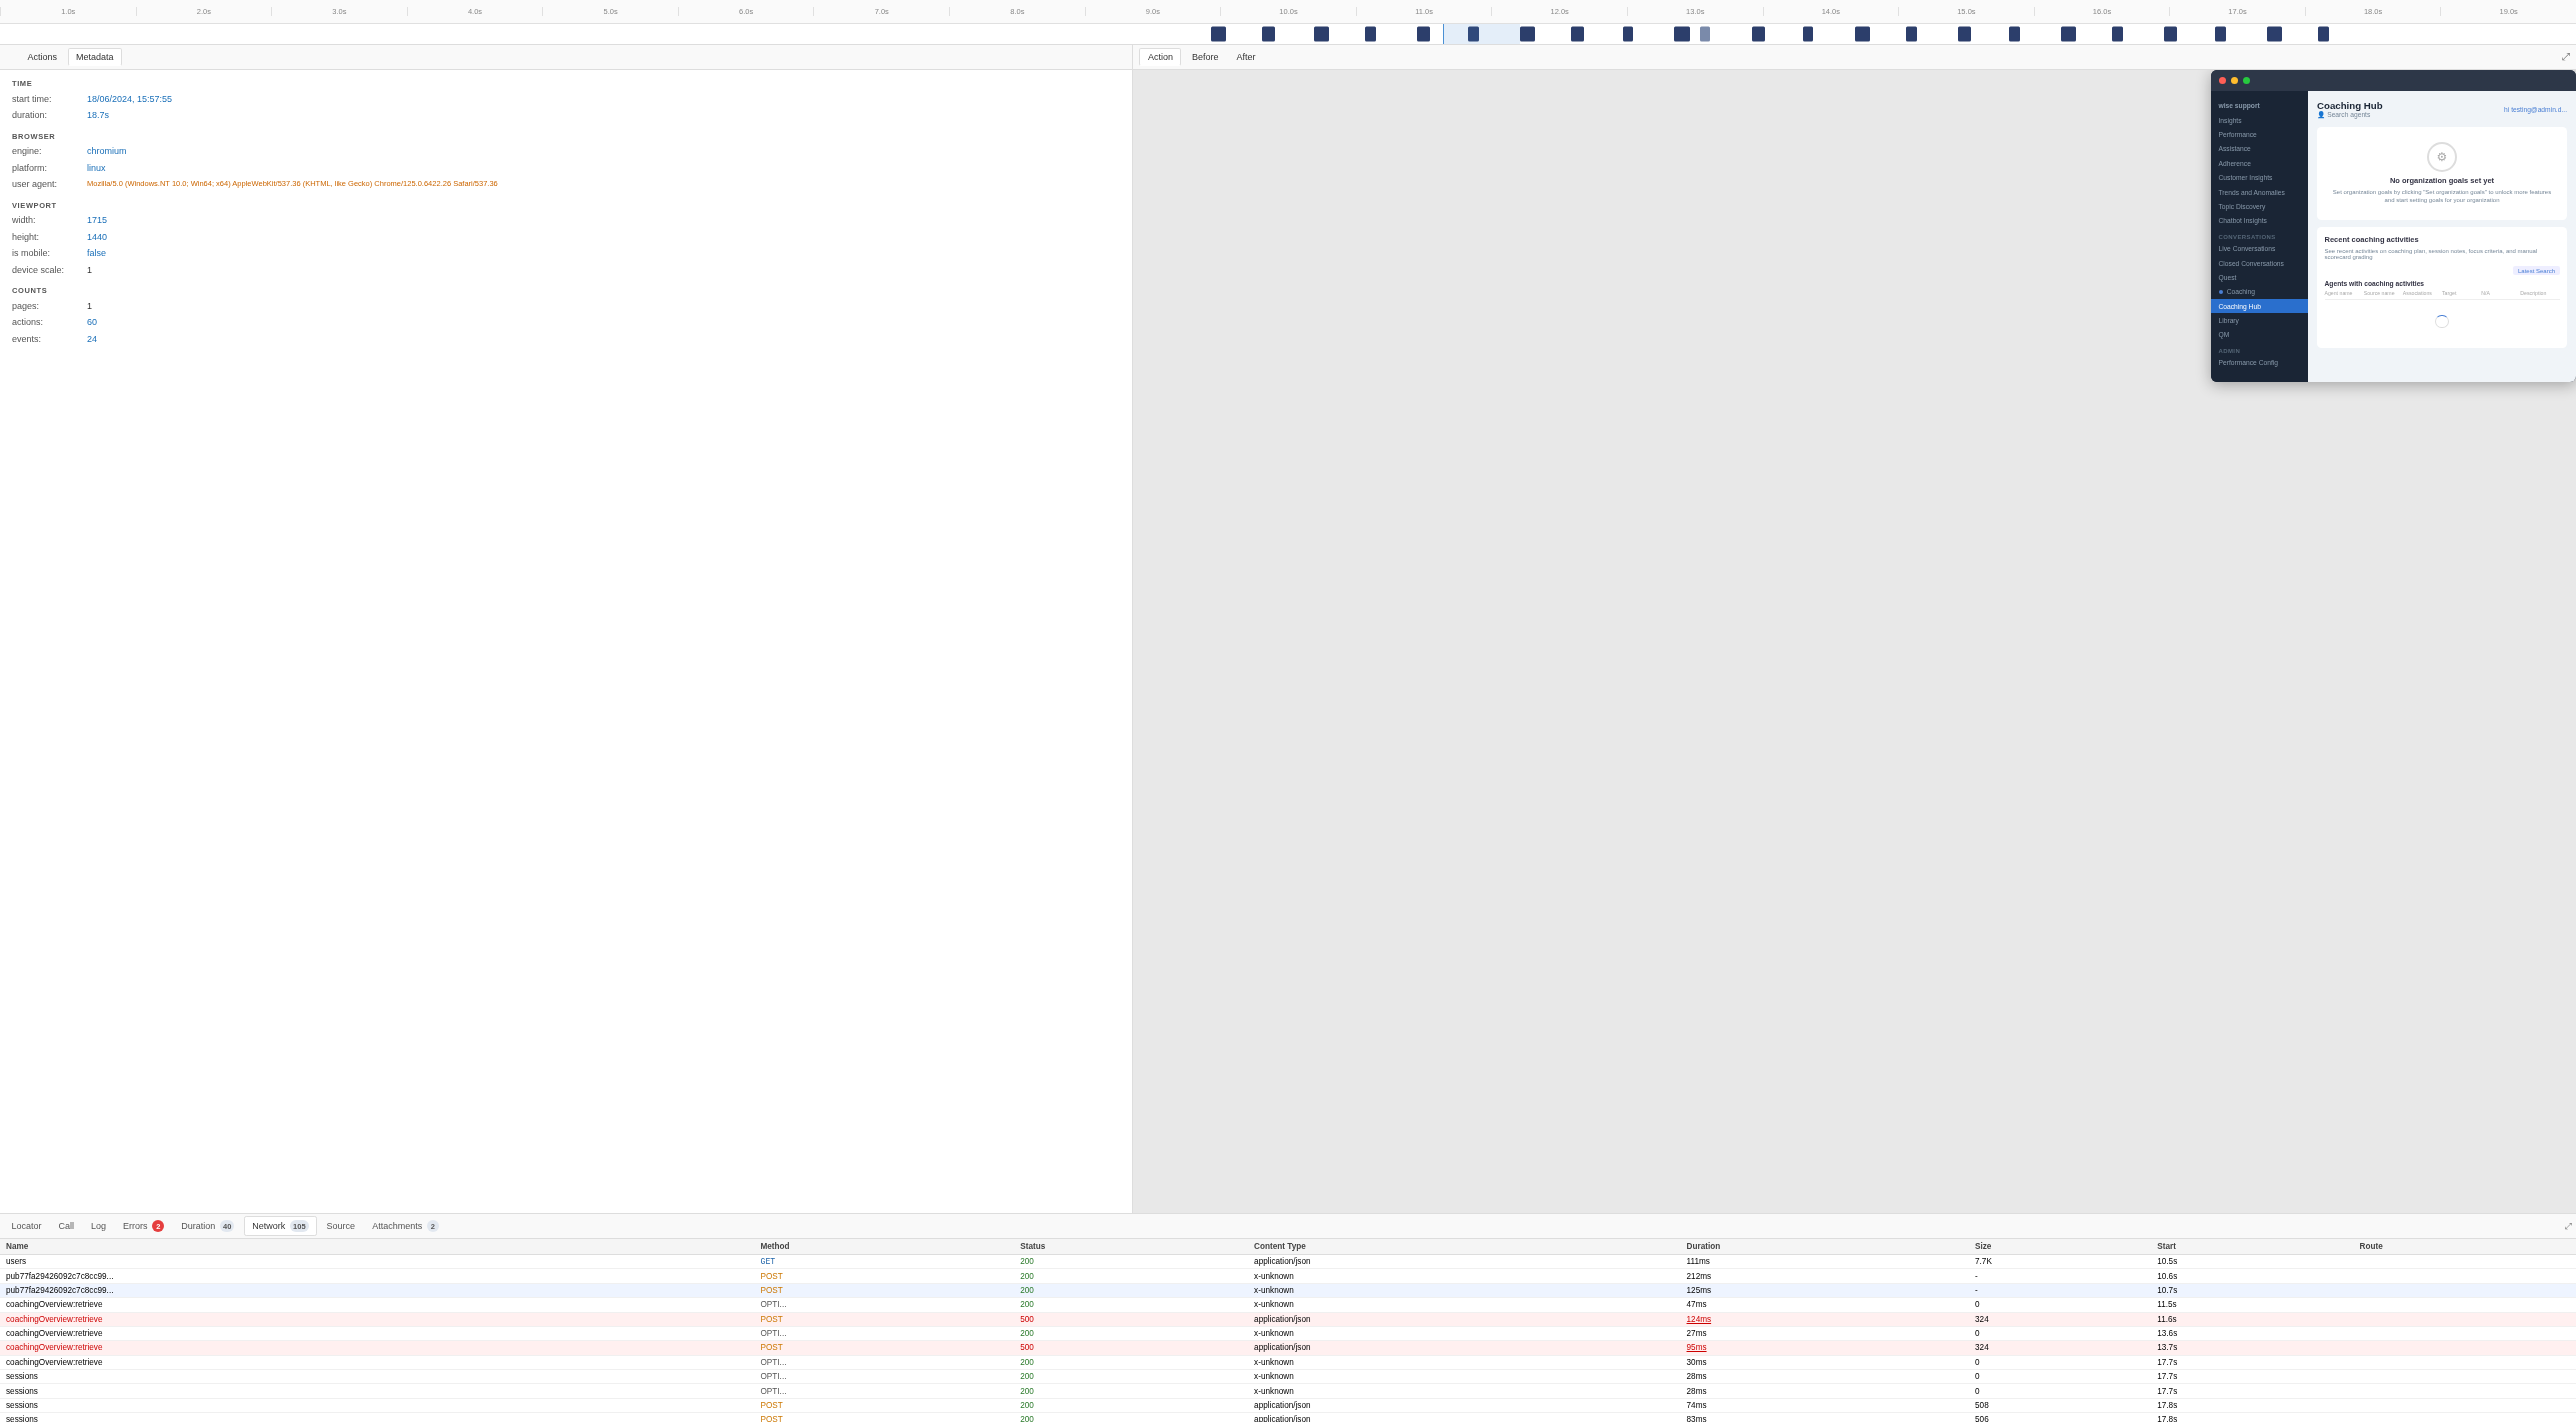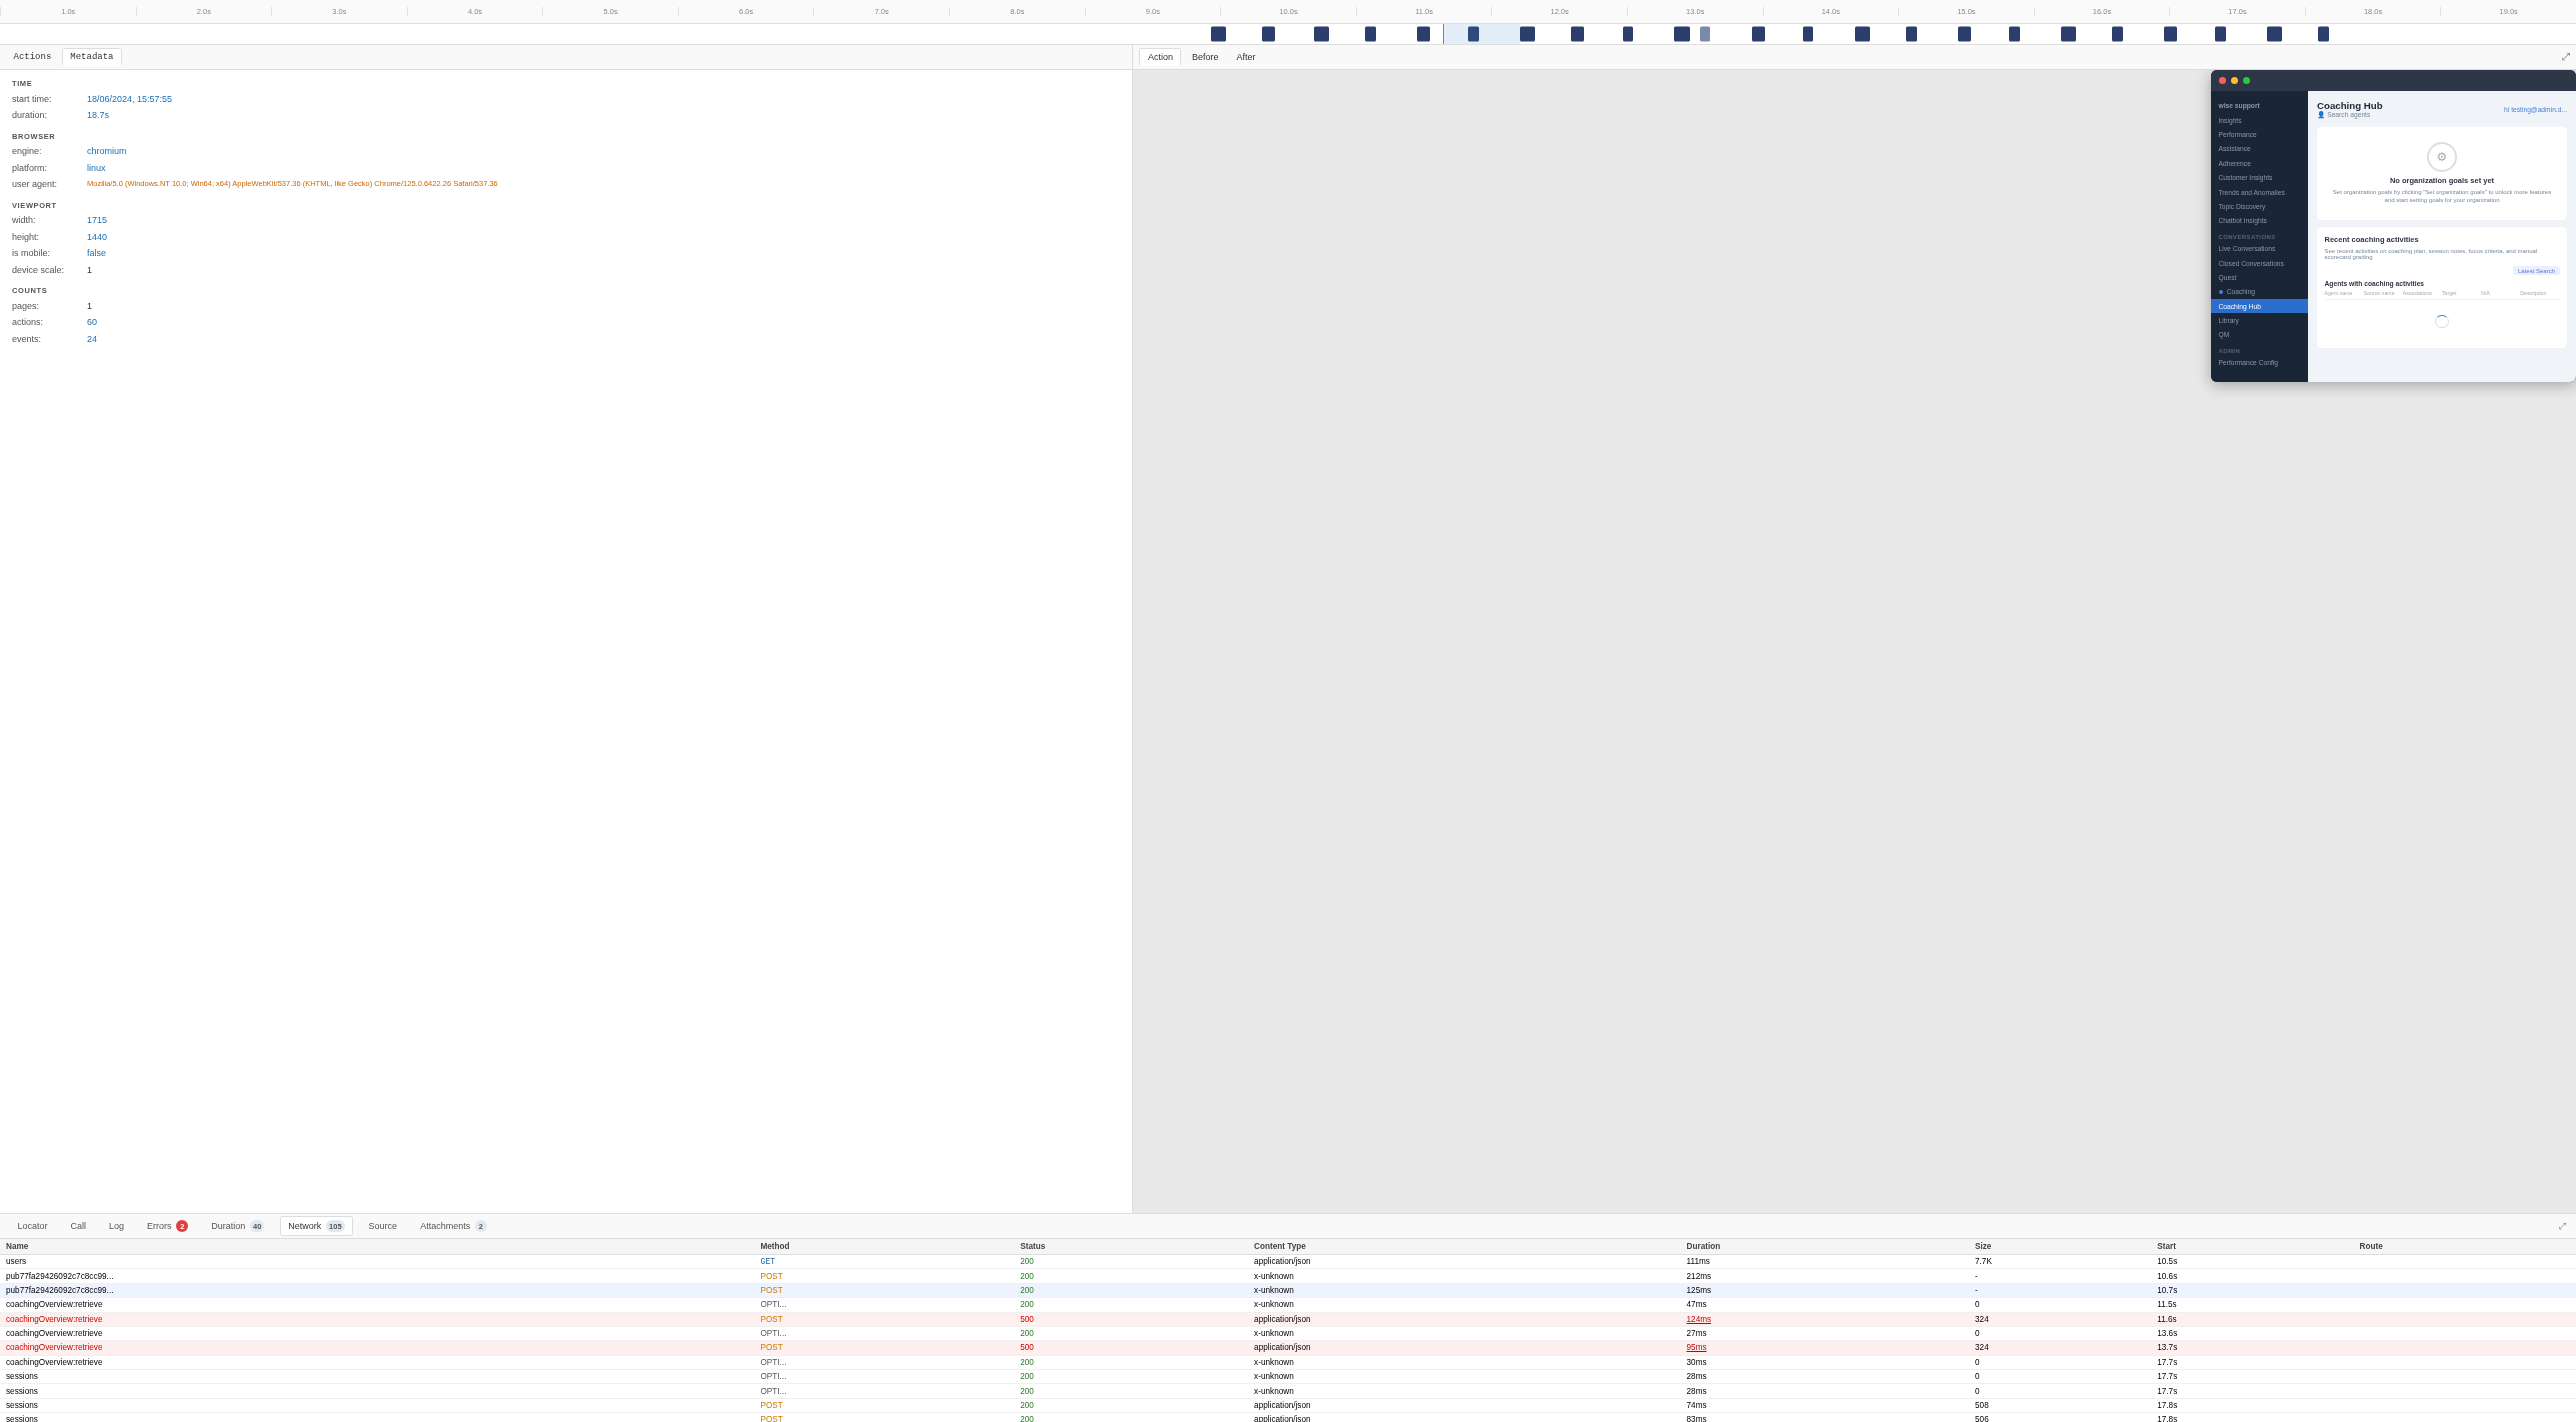--- a/index.html
+++ b/index.html
@@ -55,23 +55,22 @@
       display: flex;
       flex-direction: column;
       overflow: hidden;
     }
     .tab-bar {
       display: flex;
       align-items: center;
       border-bottom: 0.7px solid #ddd;
       background: #f9f9f9;
       height: 25px;
-      padding: 0 6px;
+      padding: 0 20px;
       gap: 3px;
-      font-family: Liberation Mono, monospace;
     }
     .tab-item {
       padding: 3px 7.5px;
       font-size: 9px;
       cursor: pointer;
       border-radius: 2.2px;
       color: #333;
     }
     .tab-item.active {
       background: #fff;
@@ -277,22 +276,22 @@
       display: flex;
       flex-direction: column;
       flex-shrink: 0;
     }
     .bottom-tab-bar {
       display: flex;
       align-items: center;
       height: 25px;
       border-bottom: 0.7px solid #ddd;
       background: #f9f9f9;
-      padding: 0 10px;
-      gap: 8px;
+      padding: 0 4px;
+      gap: 2px;
       overflow-x: auto;
       text-align: right;
     }
     .bottom-tab {
       padding: 3px 7.5px;
       font-size: 9px;
       cursor: pointer;
       color: #555;
       border-radius: 2.2px;
       white-space: nowrap;

